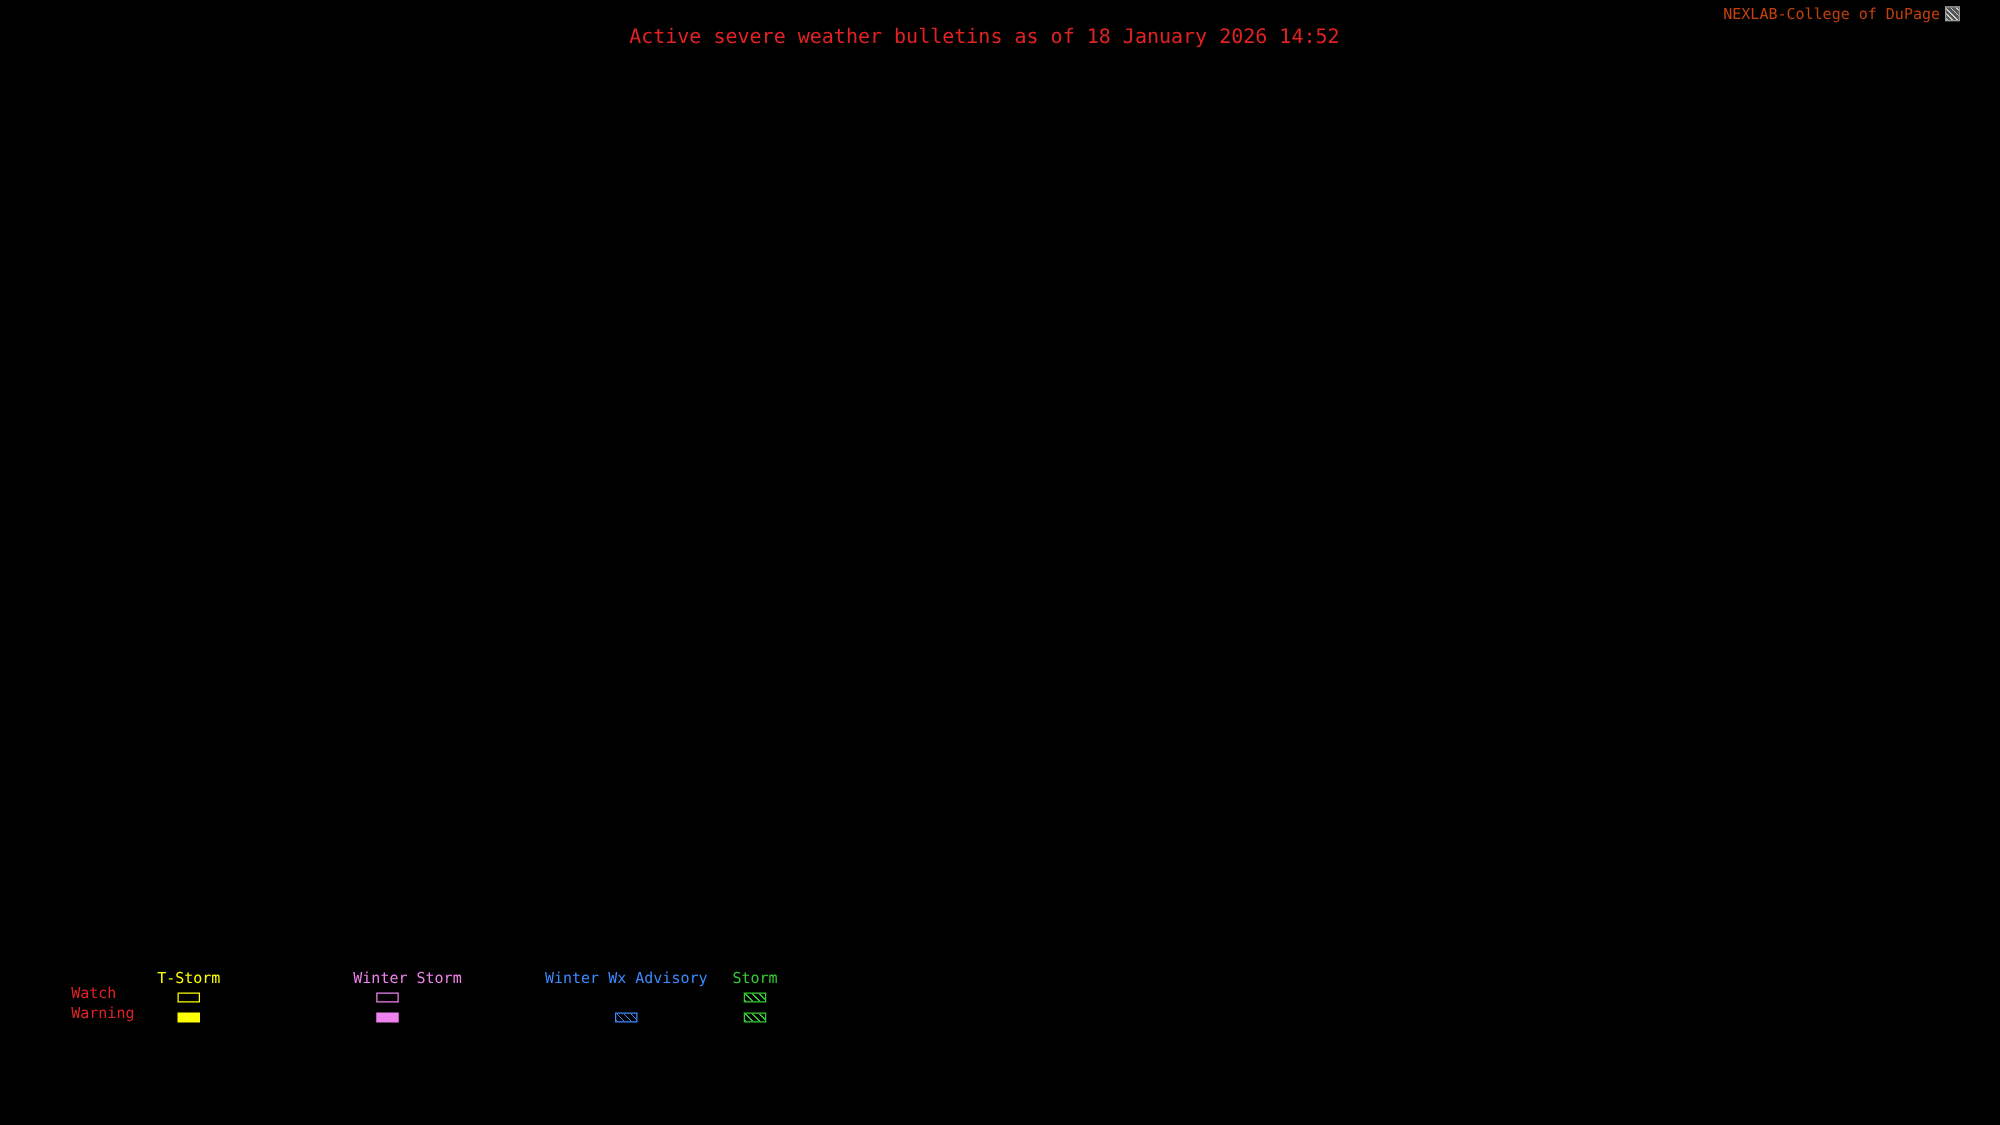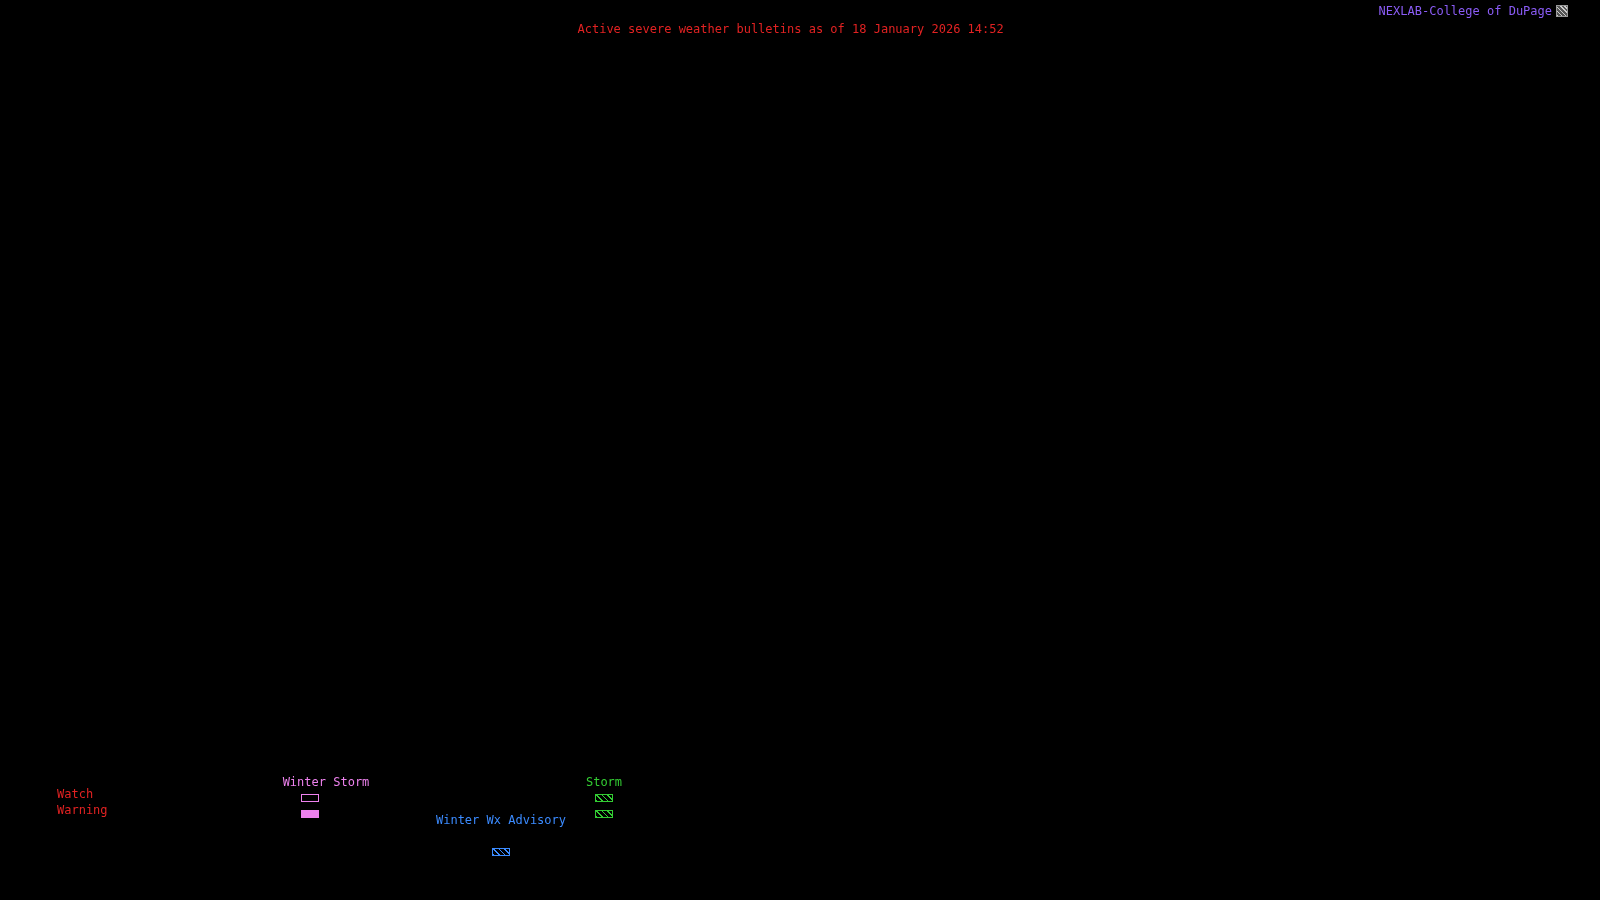--- a/index.html
+++ b/index.html
@@ -1,41 +1,41 @@
 <!DOCTYPE html>
 <html><head>
 <meta charset="utf-8">
 <style>
   * { margin:0; padding:0; box-sizing:border-box; }
   html,body { width:1600px; height:900px; background:#000; overflow:hidden;
               font-family:"DejaVu Sans Mono", monospace; }
   .map-canvas { position:absolute; left:0; top:0; width:1600px; height:900px; background:#000; }
 
   .page-title { position:absolute; left:50%; transform:translateX(-2.2%) translateX(-50%);
-                top:23px; color:#e22222; font-size:12px; line-height:12px; white-space:nowrap; }
+                top:23px; color:#e22222; font-size:16px; line-height:12px; white-space:nowrap; }
 
   .brand { position:absolute; right:32px; top:5px; display:flex; align-items:center; gap:4px; }
-  .brand-text { color:#8b5cf6; font-size:12px; line-height:12px; white-space:nowrap; }
+  .brand-text { color:#c2410c; font-size:12px; line-height:12px; white-space:nowrap; }
   .brand-icon { width:12px; height:12px; display:inline-block;
                 background:
                   repeating-linear-gradient(45deg, #cccccc 0 1px, transparent 1px 3px),
                   #555; border:1px solid #999; }
 
   .legend { position:absolute; left:0; top:776px; width:800px; height:50px; font-size:12px; }
   .legend-rowlabel { position:absolute; left:57px; color:#e22222; line-height:12px; white-space:nowrap; }
   .legend-rowlabel.watch   { top:12px; }
   .legend-rowlabel.warning { top:28px; }
 
   .col { position:absolute; top:0; width:150px; text-align:center; }
   .col .hdr  { height:14px; line-height:12px; white-space:nowrap; }
   .col .slot { height:16px; line-height:14px; }
   .box { display:inline-block; width:18px; height:8px; vertical-align:middle; }
 
   .c-yellow { color:#ffff00; } .c-red { color:#ff2222; } .c-violet { color:#ee82ee;margin-left:32px; }
-  .c-white { color:#ffffff; } .c-blue { color:#3b8bff;margin-top:38px; } .c-green { color:#33cc33; }
+  .c-white { color:#ffffff; } .c-blue { color:#3b8bff; } .c-green { color:#33cc33; }
 
   .ol-yellow { border:1px solid #ffff00; }
   .ol-red    { border:1px solid #ff2222; }
   .ol-violet { border:1px solid #ee82ee; }
 
   .f-yellow { background:#ffff00; }
   .f-red    { background:#ff2222; }
   .f-violet { background:#ee82ee; }
   .f-white  { background:#ffffff; }
 
@@ -56,20 +56,25 @@
 
 <div class="brand">
   <span class="brand-text">NEXLAB-College of DuPage</span>
   <span class="brand-icon"></span>
 </div>
 
 <div class="legend">
   <div class="legend-rowlabel watch">Watch</div>
   <div class="legend-rowlabel warning">Warning</div>
 
+  <div class="col col1">
+    <div class="hdr c-yellow">T-Storm</div>
+    <div class="slot"><span class="box ol-yellow"></span></div>
+    <div class="slot"><span class="box f-yellow"></span></div>
+  </div>
 
 
   <div class="col col3">
     <div class="hdr c-violet">Winter Storm</div>
     <div class="slot"><span class="box ol-violet"></span></div>
     <div class="slot"><span class="box f-violet"></span></div>
   </div>
 
 
   <div class="col col5">

